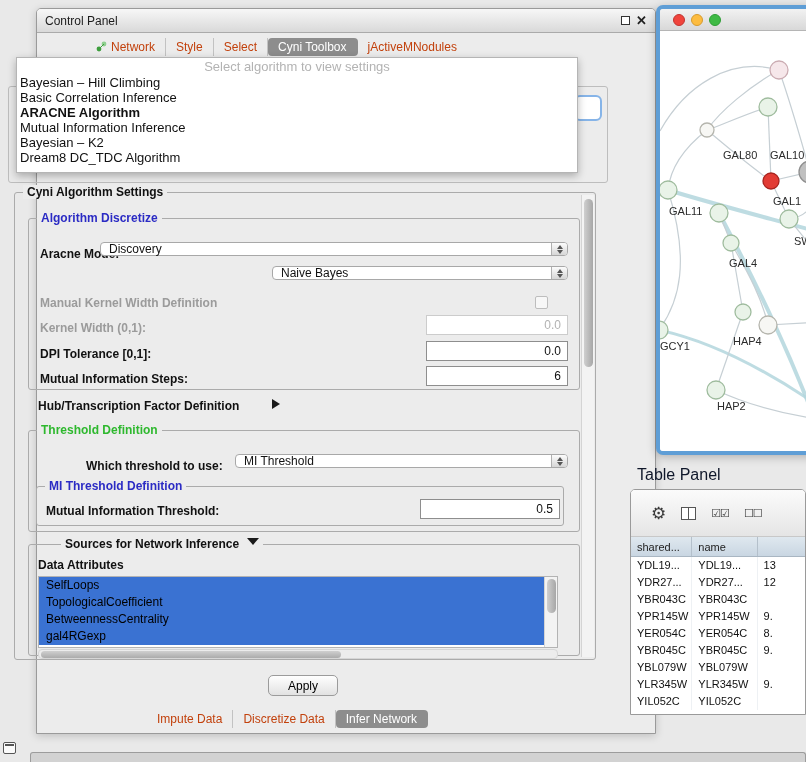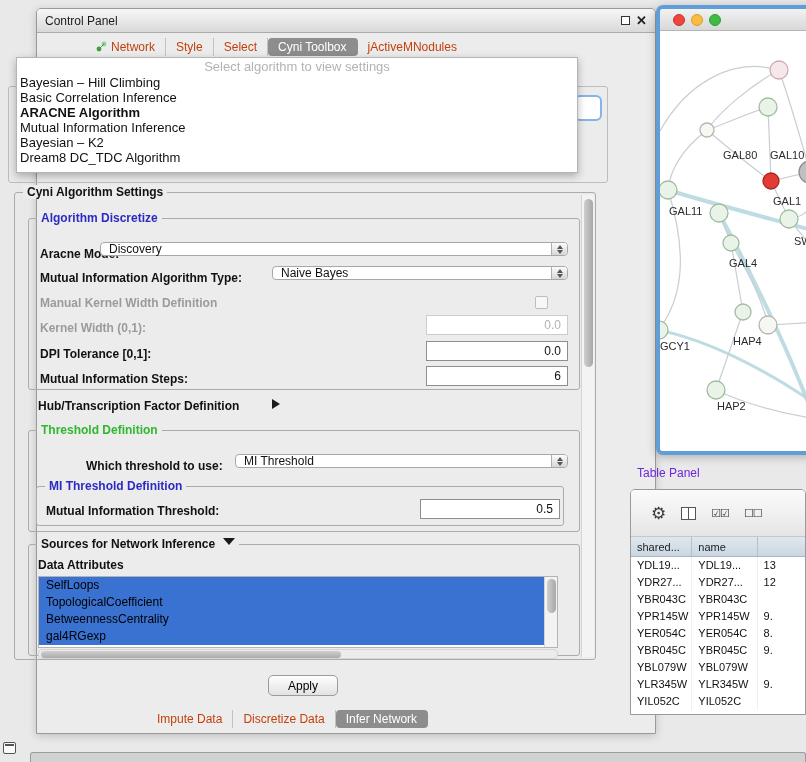--- a/index.html
+++ b/index.html
@@ -78,21 +78,21 @@
   
   .netwin{position:absolute;left:625px;top:5px;width:181px;height:450px;border:4px solid #5f9ed6;
           border-radius:7px;background:#e3e3e3;overflow:hidden;box-shadow:0 2px 10px rgba(0,0,0,.25);margin-left:31px;}
   .net-title{height:22px;background:linear-gradient(#f2f2f2,#d8d8d8);border-bottom:1px solid #b5b5b5;
              display:flex;align-items:center;gap:6px;padding-left:13px;}
   .light{width:12px;height:12px;border-radius:50%;}
   .net-canvas{position:relative;width:173px;height:420px;background:#fff;}
   .birdseye{position:absolute;right:2px;top:2px;width:13px;height:13px;border:1px solid #999;background:#f7f7f7;}
 
   
-  .section-title{position:absolute;left:637px;top:466px;font-size:12px;color:#6d28d9;}
+  .section-title{position:absolute;left:637px;top:466px;font-size:16px;color:#0f172a;}
   .tablewin{position:absolute;left:630px;top:489px;width:176px;height:226px;background:#fff;
             border:1px solid #9a9a9a;border-radius:5px 5px 0 0;overflow:hidden;}
   .ttoolbar{height:47px;background:linear-gradient(#fbfbfb,#e5e5e5);border-bottom:1px solid #c8c8c8;
             display:flex;align-items:center;gap:15px;padding-left:20px;}
   .gear{font-size:17px;color:#3a3a3a;line-height:17px;}
   .colicon{width:15px;height:13px;border:1.5px solid #555;display:flex;justify-content:center;background:#fff;}
   .colicon i{border-left:1.5px solid #555;height:100%;}
   .chkpair{font-size:11px;letter-spacing:-1px;color:#333;}
   .thead{display:flex;height:20px;background:linear-gradient(#dfe8ef,#c9d6e2);border-bottom:1px solid #a9b6c2;}
   .th{font-size:11px;padding:4px 0 0 6px;border-right:1px solid #b4c0cb;color:#222;overflow:hidden;white-space:nowrap;}
@@ -170,21 +170,20 @@
 
   <span class="lb" style="left:40px;top:247px;">Aracne Mode:</span>
   <div class="combo" style="left:100px;top:242px;width:468px;">
     <span class="combo-val">Discovery</span>
     <span class="combo-btn">
         <i class="tri-up"></i>
         <i class="tri-down"></i>
       </span>
   </div>
 
-  <span class="lb" style="left:40px;top:271px;">Mutual Information Algorithm Type:</span>
   <div class="combo" style="left:272px;top:266px;width:296px;">
     <span class="combo-val">Naive Bayes</span>
     <span class="combo-btn">
         <i class="tri-up"></i>
         <i class="tri-down"></i>
       </span>
   </div>
 
   <span class="lb dis" style="left:40px;top:296px;">Manual Kernel Width Definition</span>
   <span class="chk" style="left:535px;top:296px;"></span>
@@ -213,21 +212,21 @@
       </span>
   </div>
 
   <div class="grp" style="left:36px;top:486px;width:528px;height:40px;">
     <span class="gt blue">MI Threshold Definition</span>
   </div>
   <span class="lb" style="left:46px;top:504px;">Mutual Information Threshold:</span>
   <div class="inp" style="left:420px;top:499px;width:140px;">0.5</div>
 
   <div class="grp" style="left:28px;top:544px;width:552px;height:112px;">
-    <span class="gt" style="font-weight:bold;">
+    <span class="gt" style="font-weight:bold;margin-left:24px;">
       <span>Sources for Network Inference</span>
       <i class="tri-dn-b caret"></i>
     </span>
   </div>
   <span class="lb" style="left:38px;top:558px;">Data Attributes</span>
 
   <div class="attr-list" style="left:38px;top:576px;width:520px;height:72px;">
     <div class="attr-item">SelfLoops</div>
     <div class="attr-item">TopologicalCoefficient</div>
     <div class="attr-item">BetweennessCentrality</div>

